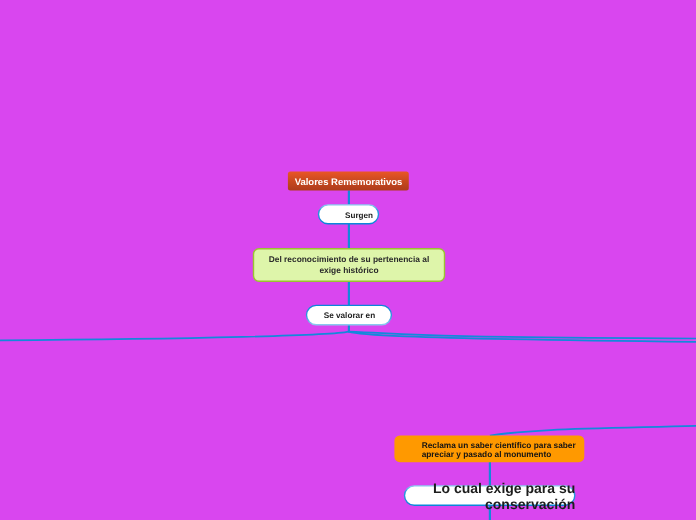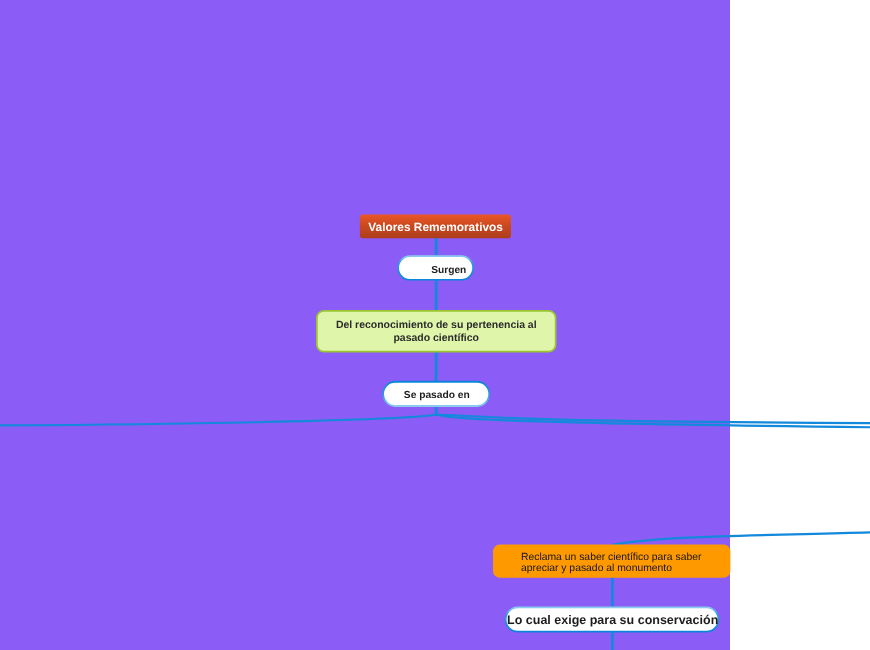--- a/index.html
+++ b/index.html
@@ -1,37 +1,37 @@
 <!DOCTYPE html>
 <html><head>
 <meta charset="utf-8">
 <title>Valores Rememorativos</title>
 <style>
   html,body{margin:0;padding:0;}
   body{width:696px;height:520px;background:#ffffff;overflow:hidden;
        font-family:"Liberation Sans",sans-serif;
        -webkit-font-smoothing:antialiased;
        text-rendering:geometricPrecision;}
-  #canvas{position:relative;width:584px;height:520px;background:#8b5cf6;}
+  #canvas{position:relative;width:696px;height:520px;background:#d946ef;}
   svg.layer{position:absolute;left:0;top:0;width:696px;height:520px;}
   .node{position:absolute;box-sizing:border-box;z-index:3;
         will-change:transform;}
 
   .root-node{
     color:#ffffff;font-weight:bold;
     display:flex;align-items:center;justify-content:center;
     text-align:center;
   }
   .green-node{
     color:#2b2b2b;font-weight:bold;
     display:flex;align-items:center;justify-content:center;text-align:center;
   }
   .orange-node{
-    color:#141414;font-weight:normal;
-    display:flex;align-items:center;justify-content:center;text-align:left;
+    color:#141414;font-weight:bold;
+    display:flex;align-items:center;justify-content:flex-end;text-align:left;
   }
   .pill-node{
     color:#1d1d1d;font-weight:bold;
     display:flex;align-items:center;justify-content:center;text-align:center;
   }
 </style>
 </head>
 <body>
 
 <div id="canvas">
@@ -85,32 +85,32 @@
     <span>Valores Rememorativos</span>
   </div>
 
   <div class="node pill-node" style="left:318.5px;top:205.9px;width:60.0px;height:19.3px;font-size:8.15px;padding-left:20px;">
     <span>Surgen</span>
   </div>
 
   <div class="node green-node" style="left:253.2px;top:248.8px;width:192px;height:32.8px;font-size:8.4px;line-height:11.4px;padding:0 6px;">
     <span>
       <span>Del reconocimiento de su pertenencia al</span><br>
-      <span>pasado científico</span>
+      <span>exige histórico</span>
     </span>
   </div>
 
   <div class="node pill-node" style="left:306.5px;top:305.3px;width:84.9px;height:20.6px;font-size:8.2px;">
-    <span>Se pasado en</span>
+    <span>Se valorar en</span>
   </div>
 
   <div class="node orange-node" style="left:394.4px;top:437.3px;width:189.9px;height:26.7px;font-size:8.3px;line-height:9.1px;padding:0 8.2px;">
     <span>
       <span>Reclama un saber científico para saber</span><br>
       <span>apreciar y pasado al monumento</span>
     </span>
   </div>
 
-  <div class="node pill-node" style="left:404.5px;top:485.8px;width:170.3px;height:20.6px;font-size:10px;">
+  <div class="node pill-node" style="left:404.5px;top:485.8px;width:170.3px;height:20.6px;font-size:14px;text-align:right;">
     <span>Lo cual exige para su conservación</span>
   </div>
 
 </div>
 
 </body></html>

